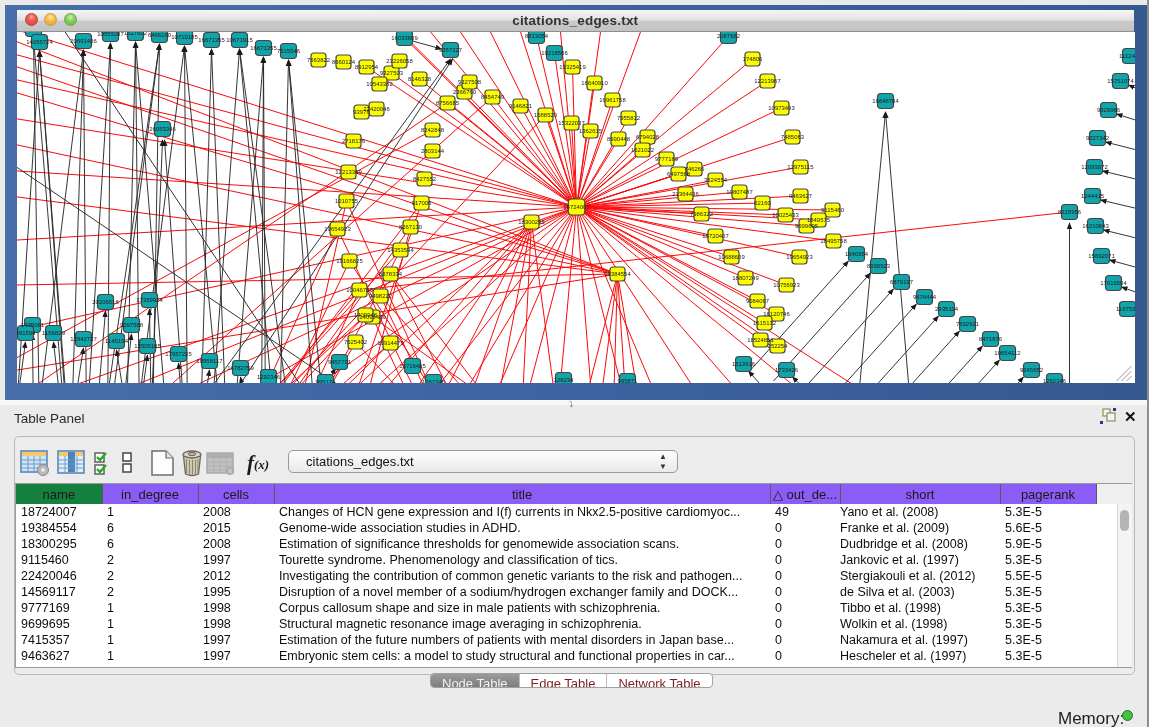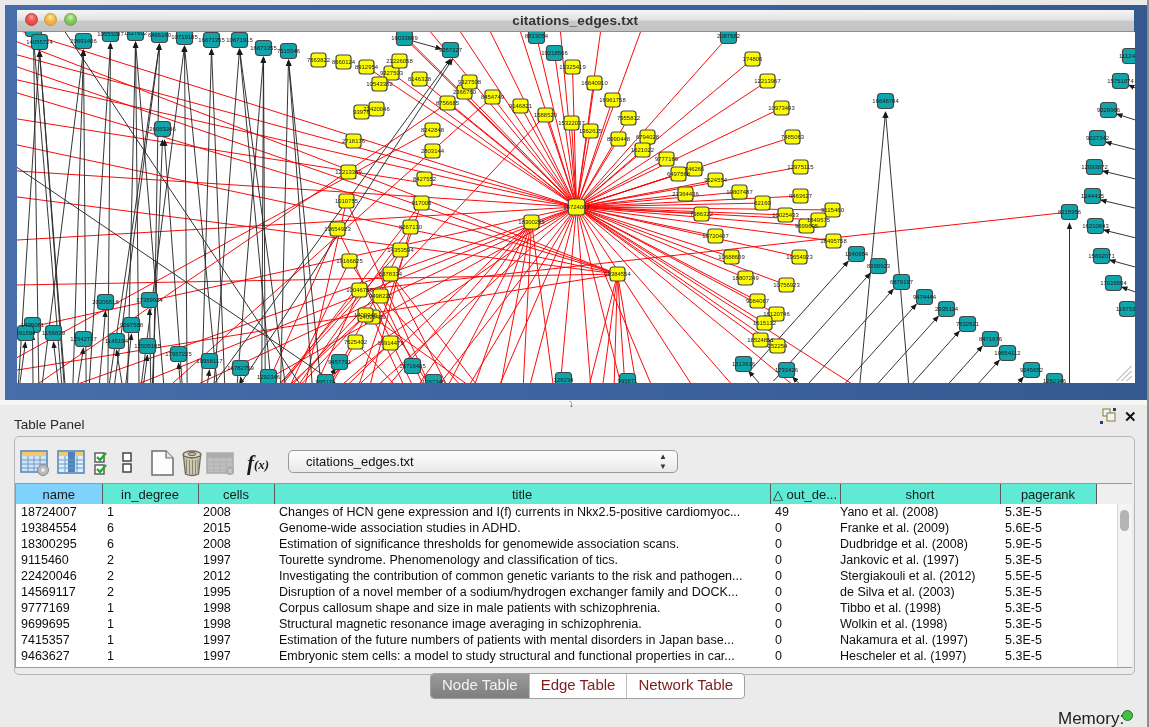--- a/index.html
+++ b/index.html
@@ -13,36 +13,36 @@
 #title { position:absolute; width:100%; text-align:center; top:3px; font-size:13.5px; font-weight:700; color:#333; letter-spacing:.2px; }
 .tl { position:absolute; top:3.5px; width:13px; height:13px; border-radius:50%; }
 #tlr { left:8.5px; background:radial-gradient(circle at 50% 30%, #ffa39b 0%, #ee6055 35%, #d83a30 100%); border:1px solid #b5453c;}
 #tly { left:27.9px; background:radial-gradient(circle at 50% 30%, #ffe9a8 0%, #f5bd4f 40%, #e09c2f 100%); border:1px solid #c89b3b;}
 #tlg { left:47.3px; background:radial-gradient(circle at 50% 30%, #d2f0b2 0%, #8ed060 40%, #5cb146 100%); border:1px solid #6aa74d;}
 #canvas { position:absolute; left:11.5px; top:27px; width:1118px; height:351px; background:#fff; overflow:hidden; }
 #rightstrip { position:absolute; right:0; top:0; width:2px; height:727px; background:#8e8e8e; }
 #tablepanel { position:absolute; left:0; top:400px; width:1149px; height:327px; background:#ebebeb; }
 #lightstrip { position:absolute; left:0; top:0; width:1147px; height:5px; background:#f7f7f5; }
 #grip { position:absolute; left:569px; top:0px; font-size:8px; color:#555; }
-#tp-title { position:absolute; left:14px; top:17px; font-size:13.5px; color:#2a2a2a; }
+#tp-title { position:absolute; left:14px; top:11px; font-size:13.5px; color:#2a2a2a; }
 #tp-close { position:absolute; left:1124px; top:8px; font-size:15px; font-weight:700; color:#111; }
 #subpanel { position:absolute; left:14px; top:36px; width:1121px; height:239px; border:1px solid #b8b8b8; border-radius:5px; background:#ececec; }
 #combo { position:absolute; left:273px; top:13px; width:390px; height:23px; border:1px solid #9a9a9a; border-radius:5px;
   background:linear-gradient(#fdfdfd,#e9e9e9); font-size:13px; color:#111; line-height:21px; padding-left:17px; }
 #combo .arr { position:absolute; right:10px; top:1px; font-size:8px; color:#333; line-height:10px; text-align:center; }
 #tablewrap { position:absolute; left:0px; top:46px; width:1117px; height:185px; background:#fff; border:1px solid #9a9a9a; border-right:none; overflow:hidden; }
 table { border-collapse:collapse; table-layout:fixed; width:1117px; font-size:12.5px; }
-th { height:20px; background:#5eead4; border-left:1px solid #5a5a5a; font-weight:400; font-size:13px; color:#1a1a1a; overflow:hidden; white-space:nowrap; padding:0;}
-th:first-child { background:#7dd3fc; border-left:none; }
+th { height:20px; background:#8b5cf6; border-left:1px solid #5a5a5a; font-weight:400; font-size:13px; color:#1a1a1a; overflow:hidden; white-space:nowrap; padding:0;}
+th:first-child { background:#15803d; border-left:none; }
 th.fill { background:#efefef; }
 td { height:16px; padding:0 0 0 5px; color:#0d0d0d; white-space:nowrap; overflow:hidden; }
 td.ctr { text-align:left; padding:0; }
 #sbar { position:absolute; right:0; top:20px; width:15px; height:163px; background:#f4f4f4; border-left:1px solid #d6d6d6; z-index:5;}
 #sthumb { position:absolute; left:2px; top:6px; width:9px; height:21px; border-radius:5px; background:#b4b4b4; }
-#tabs { position:absolute; left:430px; top:273px; height:26px; display:flex; font-size:15px; border:1px solid #a0a0a0; border-radius:4px; overflow:hidden; background:#fff;}
+#tabs { position:absolute; left:430px; top:273px; height:15px; display:flex; font-size:13px; border:1px solid #a0a0a0; border-radius:4px; overflow:hidden; background:#fff;}
 #tabs div { padding:2px 11px 0 11px; border-left:1px solid #bdbdbd; color:#7f1d1d; }
 #tabs div:first-child { border-left:none; background:linear-gradient(#9a9a9a,#7e7e7e); color:#f3f3f3; }
 #memory { position:absolute; left:1058px; top:709px; font-size:17px; color:#222; }
 #memdot { position:absolute; left:1122px; top:710px; width:11px; height:11px; border-radius:50%; background:#3ec43e; border:1px solid #2a6e2a; }
 </style>
 </head>
 <body>
 <div id="frame">
   <div id="titlebar">
     <div id="title">citations_edges.txt</div>

